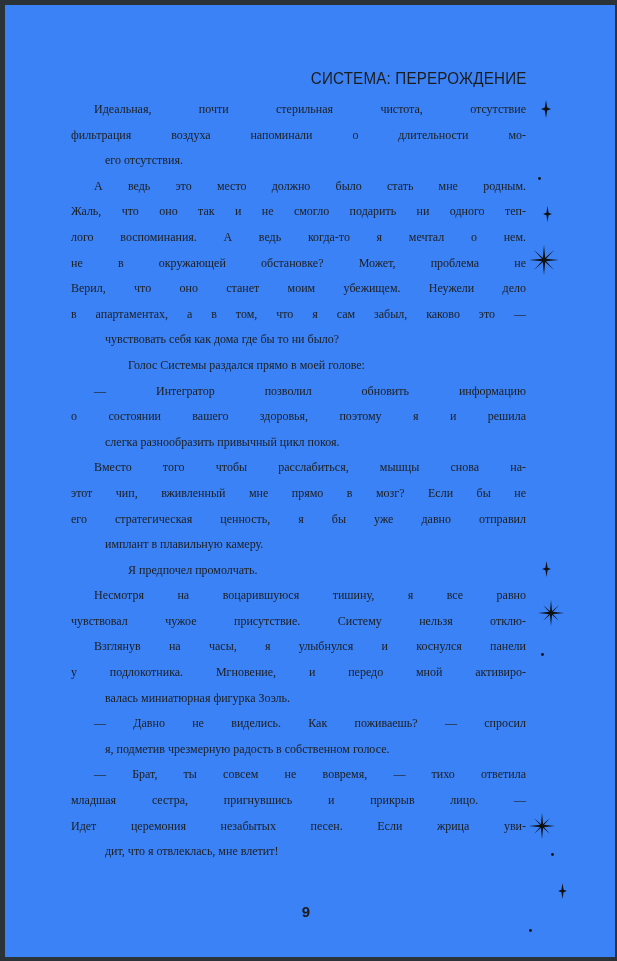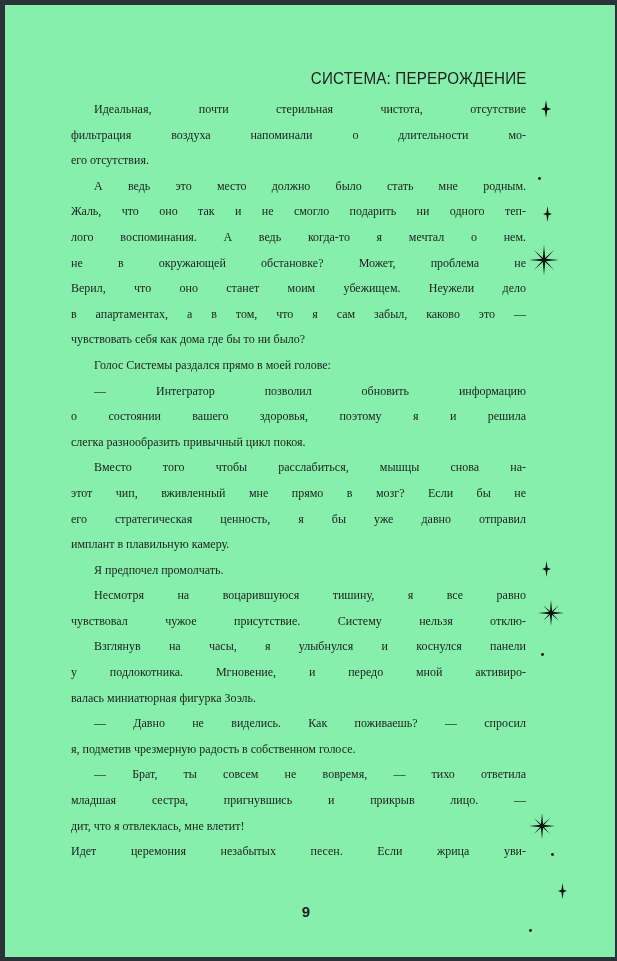--- a/index.html
+++ b/index.html
@@ -5,21 +5,21 @@
     html, body { margin: 0; padding: 0; }
     body {
       width: 617px; height: 961px; overflow: hidden;
       background: #2b3338;
       position: relative;
       font-family: "DejaVu Serif", "Liberation Serif", serif;
     }
     .page {
       position: absolute;
       left: 5px; top: 5px; right: 2px; bottom: 4px;
-      background: #86efac;
+      background: #3b82f6;
       overflow: hidden;
       text-decoration: underline;
     }
     .running-head {
       position: absolute;
       top: 64px; right: 88px;
       font-family: "Liberation Sans", "DejaVu Sans", sans-serif;
       font-size: 16.5px;
       letter-spacing: 0.2px;
       color: #1c1c1c;
@@ -37,21 +37,21 @@
       color: #1e1e1e;
     }
     .line {
       display: block;
       height: 25.6px;
       white-space: nowrap;
       text-align: justify;
       text-align-last: justify;
     }
     .line.indent { text-indent: 23px; }
-    .line.last { text-align-last: left; }
+    .line.last { text-align-last: left; margin-left: 34px; }
     .page-number {
       position: absolute;
       top: 898px; left: 0; right: 0;
       text-align: center;
       font-family: "Liberation Sans", "DejaVu Sans", sans-serif;
       font-weight: bold;
       font-size: 15px;
       color: #1a1a1a;
       padding-right: 8px;
     }
@@ -87,22 +87,22 @@
     <span class="line indent last">Я предпочел промолчать.</span>
     <span class="line indent">Несмотря на воцарившуюся тишину, я все равно</span>
     <span class="line">чувствовал чужое присутствие. Систему нельзя отклю-</span>
     <span class="line indent">Взглянув на часы, я улыбнулся и коснулся панели</span>
     <span class="line">у подлокотника. Мгновение, и передо мной активиро-</span>
     <span class="line last">валась миниатюрная фигурка Зоэль.</span>
     <span class="line indent">— Давно не виделись. Как поживаешь? — спросил</span>
     <span class="line last">я, подметив чрезмерную радость в собственном голосе.</span>
     <span class="line indent">— Брат, ты совсем не вовремя, — тихо ответила</span>
     <span class="line">младшая сестра, пригнувшись и прикрыв лицо. —</span>
+    <span class="line">Идет церемония незабытых песен. Если жрица уви-</span>
     <span class="line last">дит, что я отвлеклась, мне влетит!</span>
-    <span class="line">Идет церемония незабытых песен. Если жрица уви-</span>
   </div>
 
   <div class="page-number">9</div>
 
   <div class="star" style="left:536px; top:95px;">
     <svg width="10" height="18" viewBox="0 0 10 18">
         <path d="M5 0 L6.2 7.5 L10 9 L6.2 10.5 L5 18 L3.8 10.5 L0 9 L3.8 7.5 Z" fill="#111"></path>
       </svg>
   </div>
   <div class="star" style="left:533px; top:172px;">

